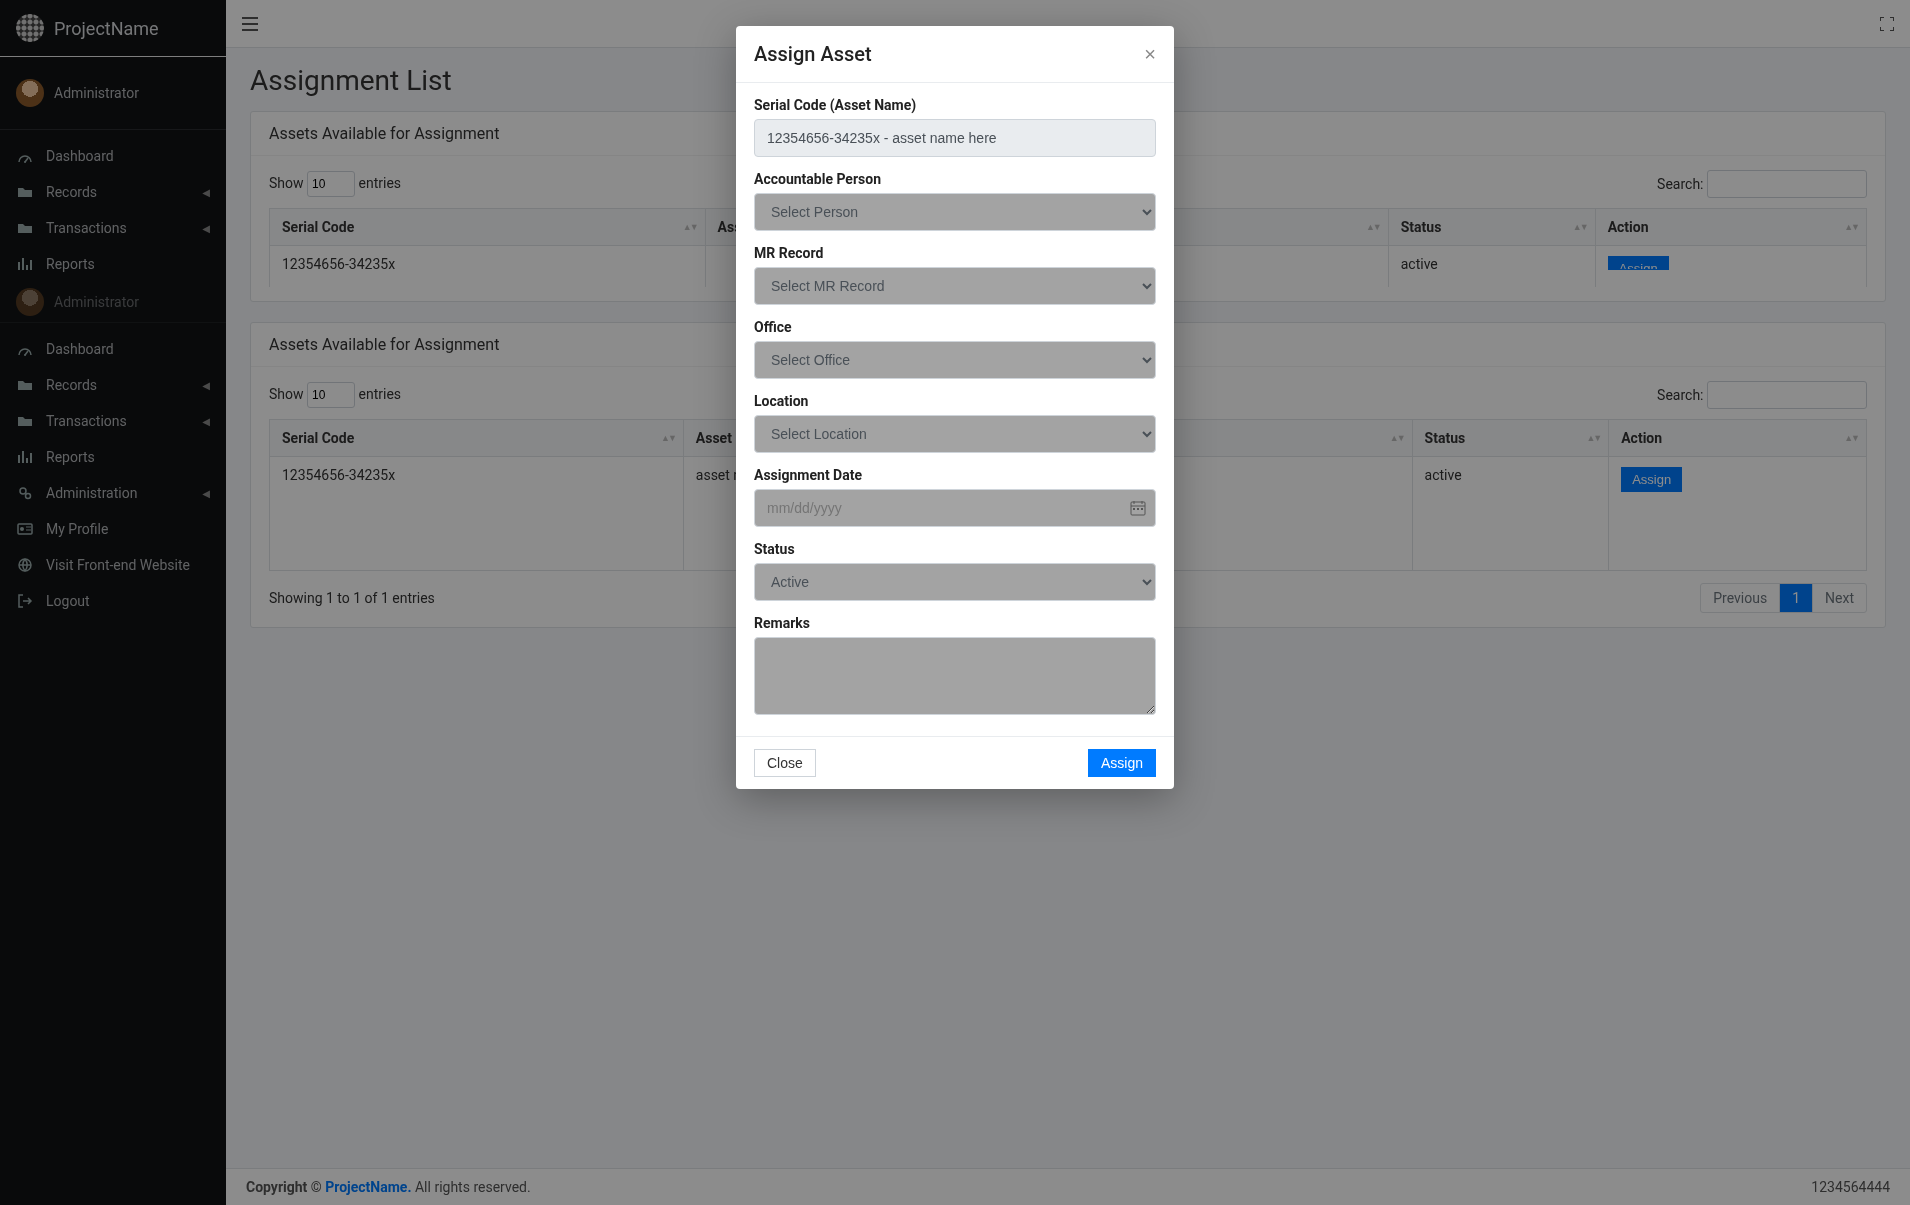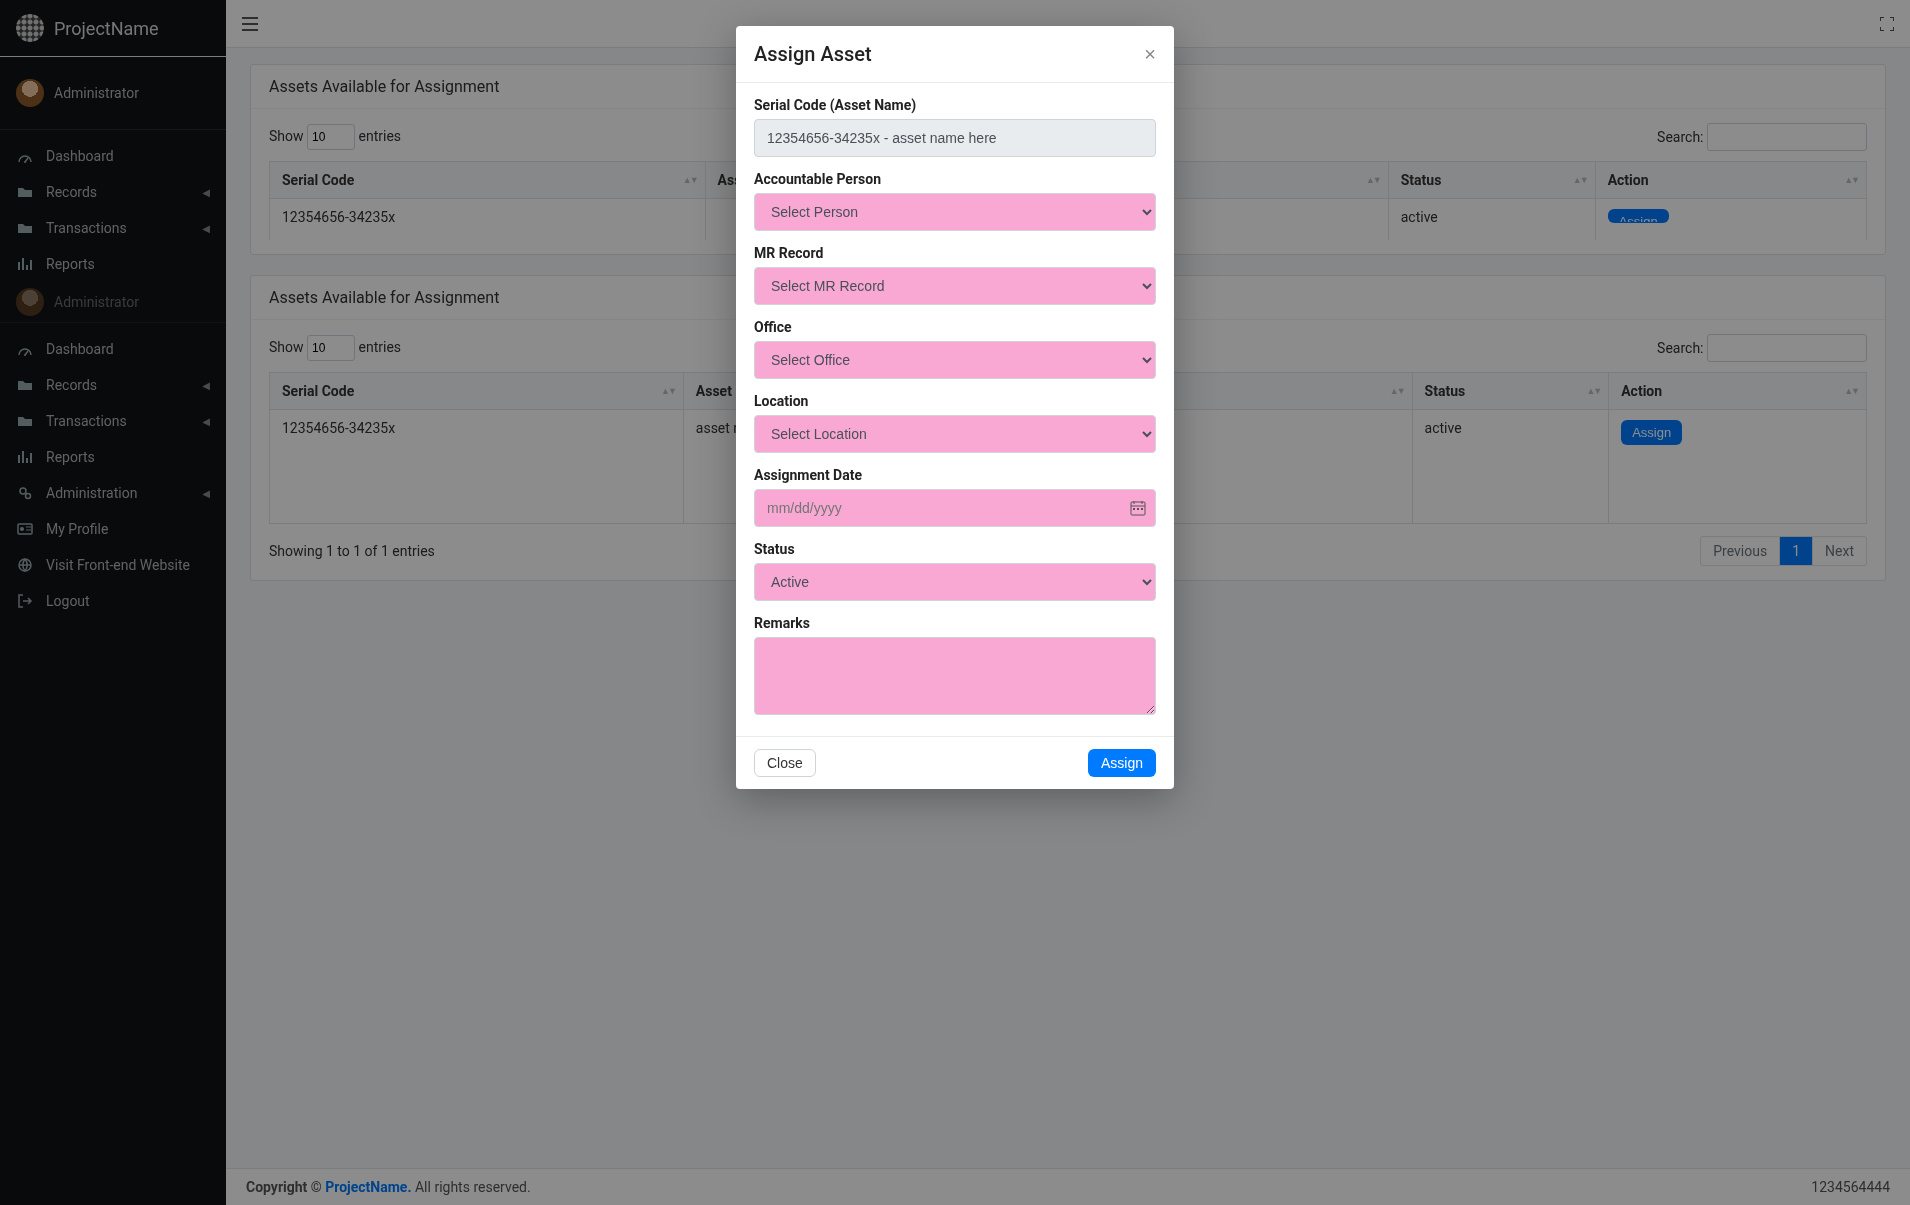--- a/index.html
+++ b/index.html
@@ -89,21 +89,21 @@
 .card-header { padding:12px 18px; font-size:16px; color:#333; border-bottom:1px solid rgba(0,0,0,0.05);}
 .card-body { padding:14px 18px; }
 .dt-top { display:flex; justify-content:space-between; align-items:center; margin-bottom:10px; font-size:14px; color:#333; }
 .dt-len input { width:48px; height:26px; border:1px solid #ced4da; border-radius:3px; font-size:12px; padding:0 4px;}
 .dt-search input { width:160px; height:28px; border:1px solid #ced4da; border-radius:3px; padding:0 6px; }
 table.dt { width:100%; border-collapse:collapse; font-size:14px; }
 table.dt th, table.dt td { border:1px solid #dee2e6; padding:10px 12px; text-align:left; vertical-align:top; }
 table.dt th { background:#f6f7f9; font-weight:700; position:relative; }
 .sort-arrows { position:absolute; right:8px; top:50%; transform:translateY(-50%); font-size:9px; color:#bbb; letter-spacing:-2px; }
 .thumb { width:90px; height:90px; background:linear-gradient(135deg,#cfd8dc,#90a4ae); display:inline-block; }
-.btn { display:inline-block; border:1px solid transparent; border-radius:6px; padding:5px 12px; font-size:14px; cursor:pointer; background:#eee; }
+.btn { display:inline-block; border:1px solid transparent; border-radius:0; padding:5px 12px; font-size:14px; cursor:pointer; background:#eee; }
 .btn-primary { background:#007bff; color:#fff; }
 .btn-sm { padding:4px 10px; font-size:13px; }
 .dt-bottom { display:flex; justify-content:space-between; align-items:center; margin-top:12px; font-size:14px; color:#333;}
 .pager { display:flex; border:1px solid #dee2e6; border-radius:3px; overflow:hidden; }
 .pager span { padding:6px 12px; color:#6c757d; border-left:1px solid #dee2e6; }
 .pager span:first-child { border-left:none;}
 .pager .active { background:#007bff; color:#fff; }
 .footer {
   position:absolute; left:226px; right:0; bottom:0;
   background:#fff; border-top:1px solid #dee2e6;
@@ -132,21 +132,21 @@
 }
 .modal-title { font-size:20px; font-weight:500; color:#222; }
 .modal-close { background:none; border:none; font-size:20px; color:#888; cursor:pointer; line-height:1; }
 .modal-body { padding:14px 18px 18px; }
 .form-group { margin-bottom:14px; }
 .form-group label { display:block; font-weight:700; font-size:14px; color:#222; margin-bottom:6px; }
 .form-control {
   width:100%; height:38px;
   border:1px solid #ced4da; border-radius:4px;
   padding:6px 12px; font-size:14px; color:#495057;
-  background:#f9a8d4;
+  background:#a3a3a3;
 }
 .form-control[readonly] { background:#e9ecef; }
 textarea.form-control { height:78px; resize:vertical; padding-top:8px; }
 .date-wrap { position:relative; }
 .date-icon { position:absolute; right:10px; top:50%; transform:translateY(-50%); pointer-events:none; }
 .modal-footer {
   padding:12px 18px;
   border-top:1px solid #e9ecef;
   display:flex; justify-content:space-between;
 }
@@ -297,20 +297,21 @@
         </svg>
     </span>
     <span>
       <svg width="14" height="14" viewBox="0 0 14 14">
           <path d="M0 4V0h4M14 4V0h-4M0 10v4h4M14 10v4h-4" stroke="#555" stroke-width="2" fill="none"></path>
         </svg>
     </span>
   </div>
 
   <div class="content">
+    <h1 class="page-title">Assignment List</h1>
 
     <div class="card">
       <div class="card-header">Assets Available for Assignment</div>
       <div class="card-body">
         <div class="dt-top">
           <div class="dt-len">
             <span>Show</span>
             <input value="10" style="">
             <span>entries</span>
           </div>

